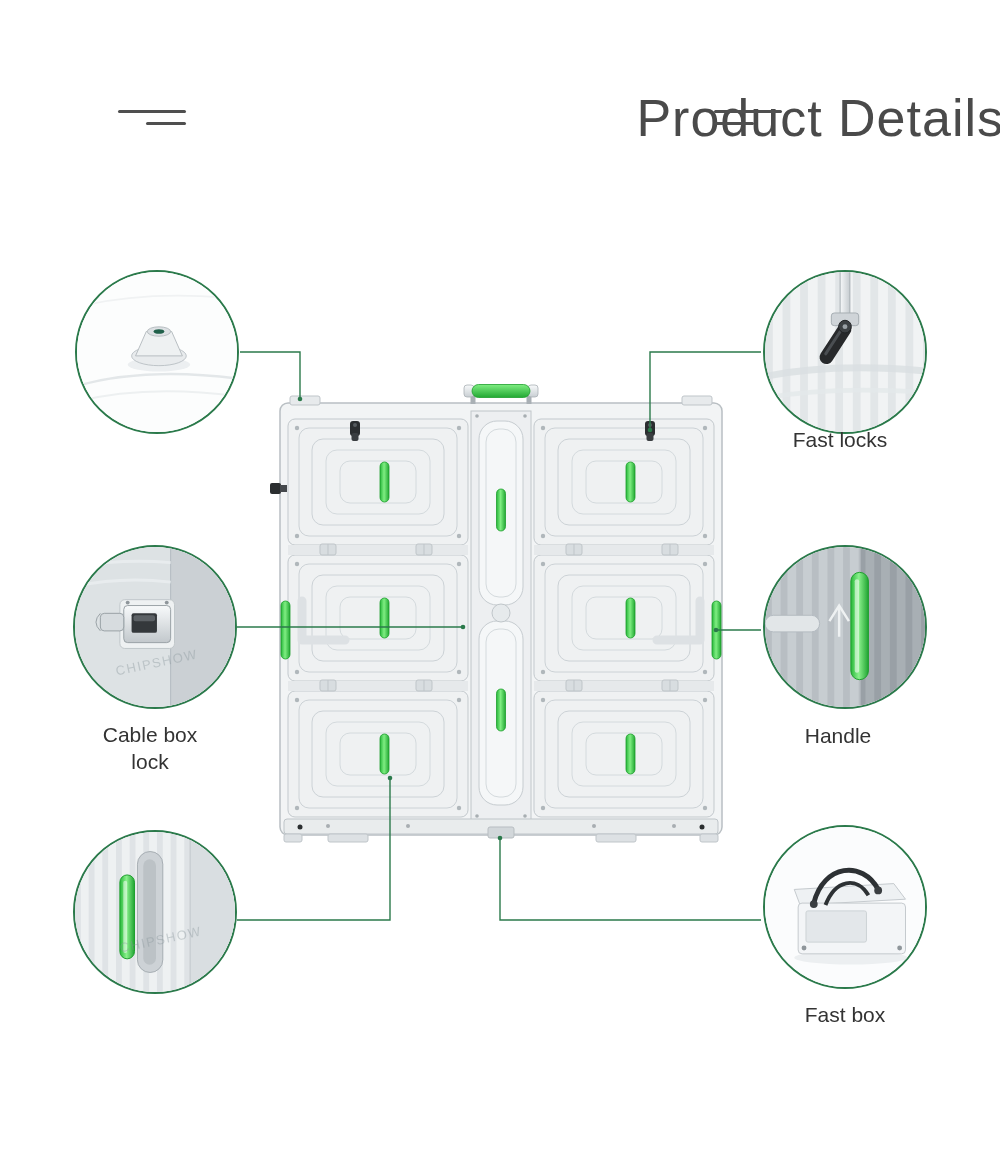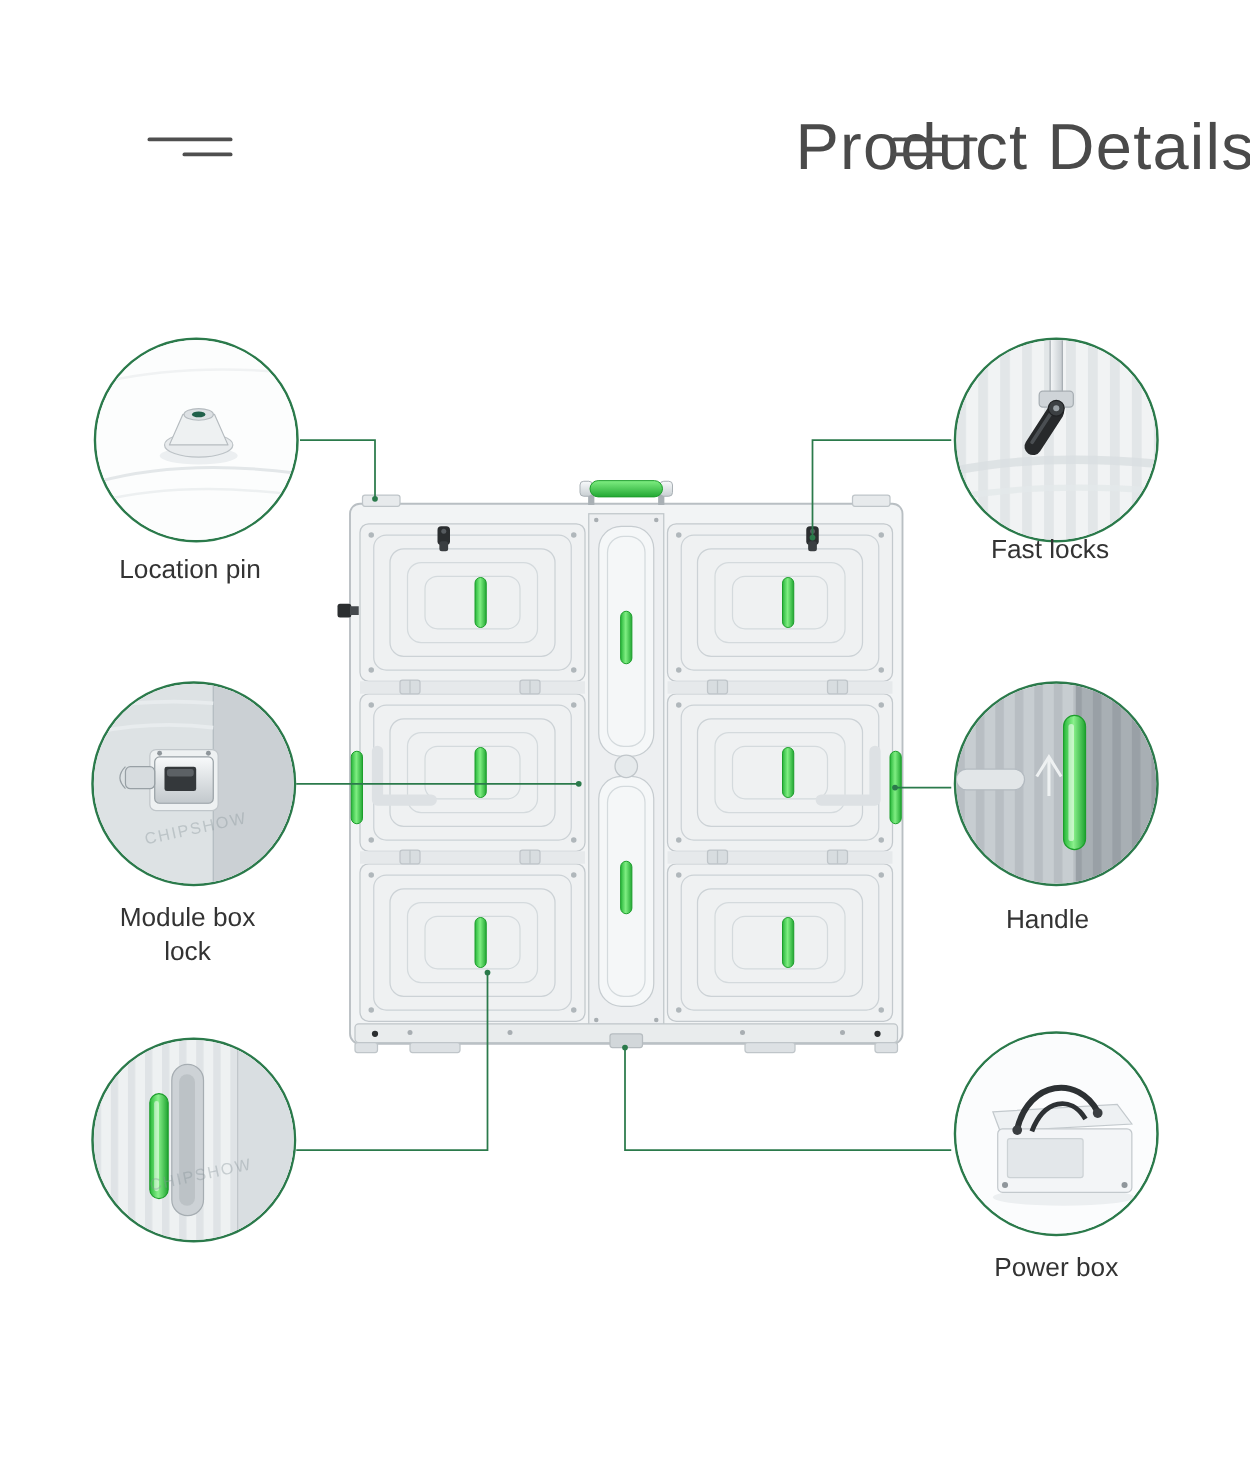--- a/index.html
+++ b/index.html
@@ -304,19 +304,18 @@
       <rect x="42" y="86" width="62" height="32" rx="2" fill="#e3e7ea" stroke="#ccd2d5"></rect>
       <path d="M50,78 C60,38 100,34 116,64" fill="none" stroke="#2d3134" stroke-width="5"></path>
       <path d="M62,80 C72,54 94,50 106,70" fill="none" stroke="#2d3134" stroke-width="4"></path>
       <circle cx="50" cy="79" r="4" fill="#3a3e41"></circle>
       <circle cx="116" cy="65" r="4" fill="#3a3e41"></circle>
       <circle cx="40" cy="124" r="2.5" fill="#8f969b"></circle>
       <circle cx="138" cy="124" r="2.5" fill="#8f969b"></circle>
     </svg>
   </div>
 
-  <div class="callout-label l-location">Location pin</div>
   <div class="callout-label l-fastlock">Fast locks</div>
-  <div class="callout-label l-powerlock">Module box lock</div>
+  <div class="callout-label l-powerlock">Cable box lock</div>
   <div class="callout-label l-handle">Handle</div>
-  <div class="callout-label l-cable">Power box</div>
+  <div class="callout-label l-cable">Fast box</div>
 
 </div>
 
 </body></html>

